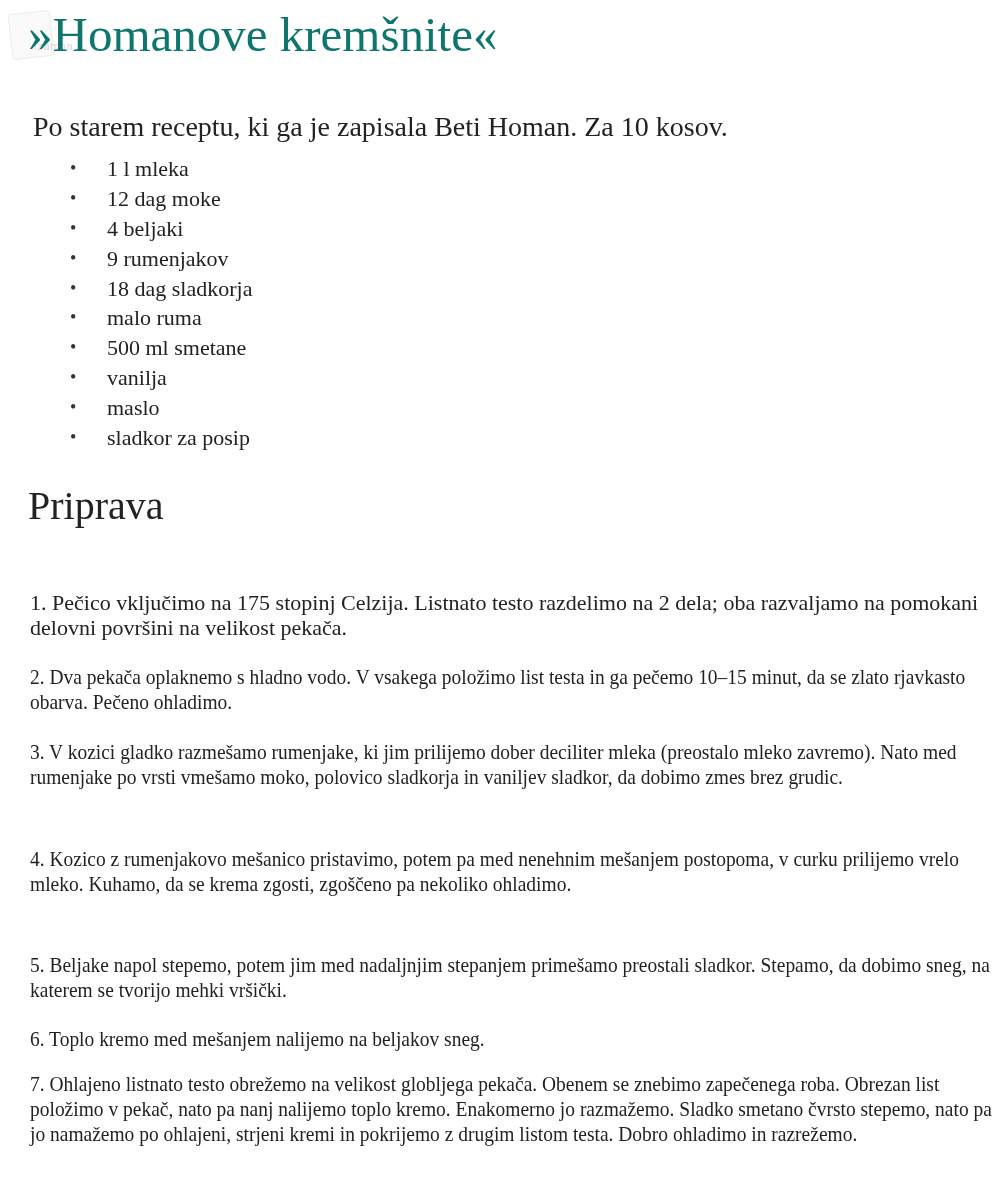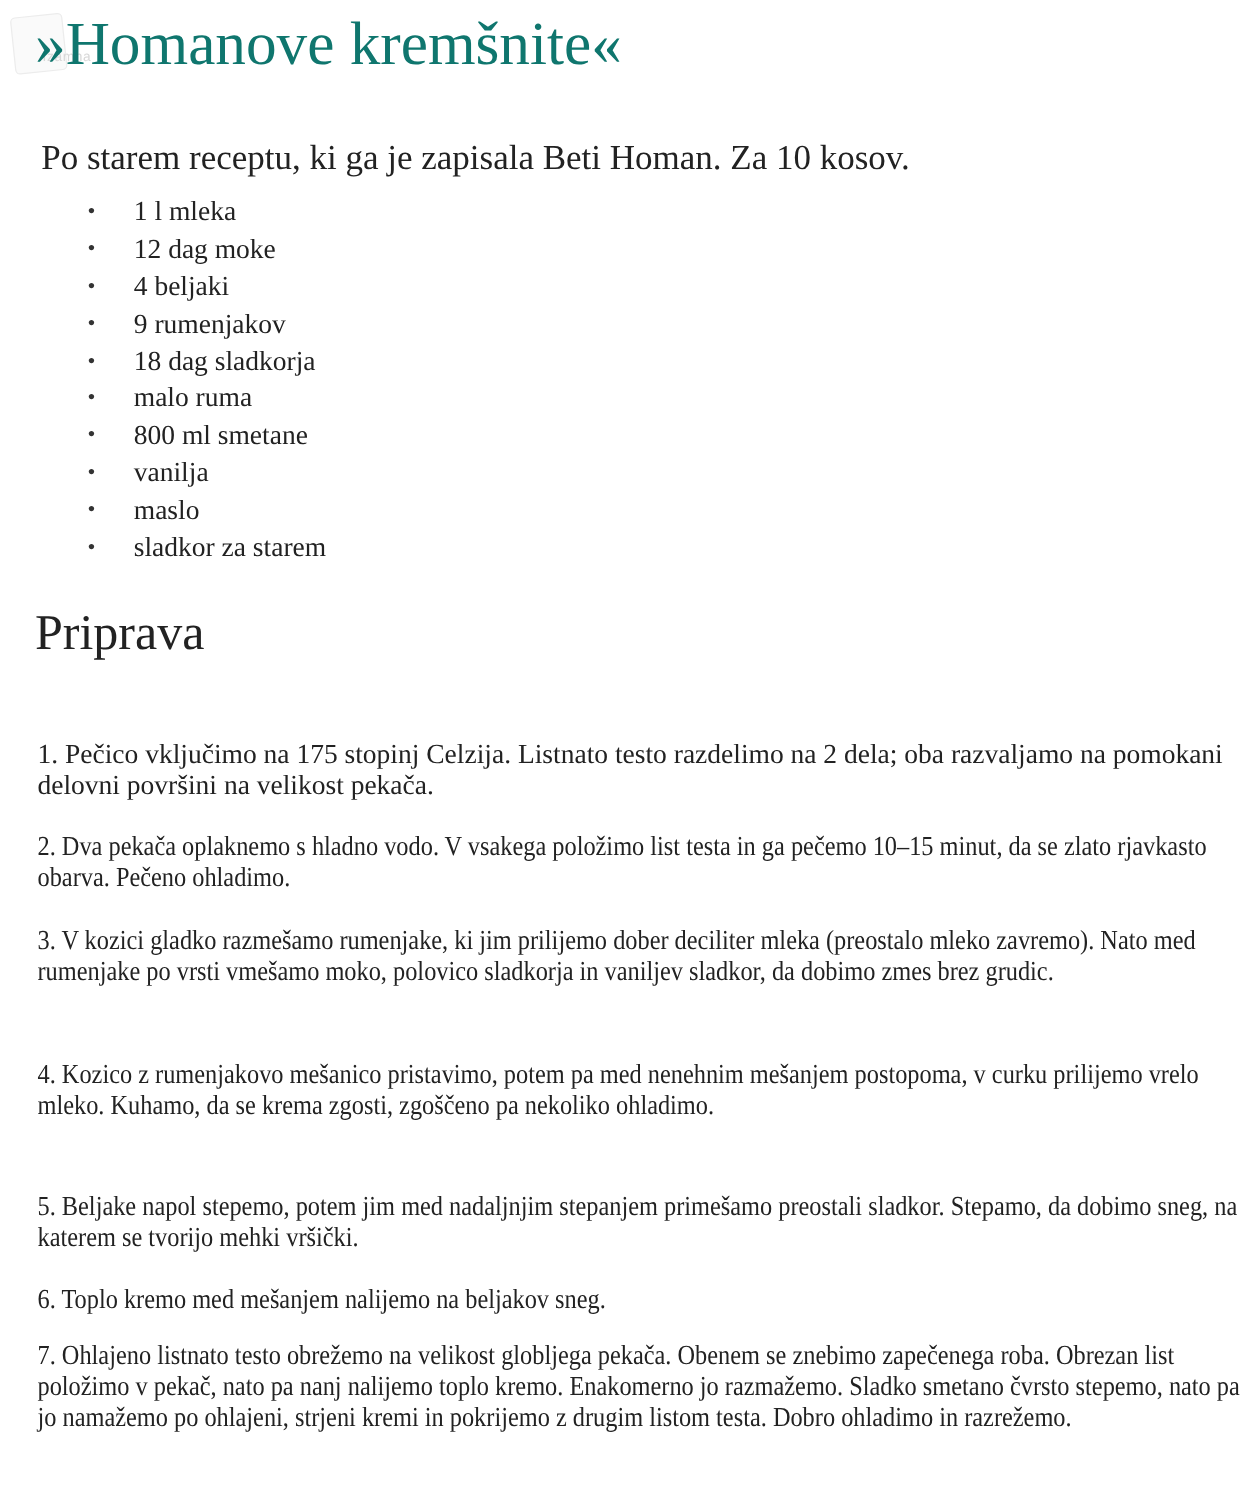--- a/index.html
+++ b/index.html
@@ -118,24 +118,24 @@
 
 <p class="intro">Po starem receptu, ki ga je zapisala Beti Homan. Za 10 kosov.</p>
 
 <ul class="ingredients">
   <li><span class="bullet">•</span><span>1 l mleka</span></li>
   <li><span class="bullet">•</span><span>12 dag moke</span></li>
   <li><span class="bullet">•</span><span>4 beljaki</span></li>
   <li><span class="bullet">•</span><span>9 rumenjakov</span></li>
   <li><span class="bullet">•</span><span>18 dag sladkorja</span></li>
   <li><span class="bullet">•</span><span>malo ruma</span></li>
-  <li><span class="bullet">•</span><span>800 ml smetane</span></li>
+  <li><span class="bullet">•</span><span>500 ml smetane</span></li>
   <li><span class="bullet">•</span><span>vanilja</span></li>
   <li><span class="bullet">•</span><span>maslo</span></li>
-  <li><span class="bullet">•</span><span>sladkor za starem</span></li>
+  <li><span class="bullet">•</span><span>sladkor za posip</span></li>
 </ul>
 
 <h2 class="section-title">Priprava</h2>
 
 <div class="steps">
   <p class="step s1">1. Pečico vključimo na 175 stopinj Celzija. Listnato testo razdelimo na 2 dela; oba razvaljamo na pomokani delovni površini na velikost pekača.</p>
   <p class="step s2">2. Dva pekača oplaknemo s hladno vodo. V vsakega položimo list testa in ga pečemo 10–15 minut, da se zlato rjavkasto obarva. Pečeno ohladimo.</p>
   <p class="step s3">3. V kozici gladko razmešamo rumenjake, ki jim prilijemo dober deciliter mleka (preostalo mleko zavremo). Nato med rumenjake po vrsti vmešamo moko, polovico sladkorja in vaniljev sladkor, da dobimo zmes brez grudic.</p>
   <p class="step s4">4. Kozico z rumenjakovo mešanico pristavimo, potem pa med nenehnim mešanjem postopoma, v curku prilijemo vrelo mleko. Kuhamo, da se krema zgosti, zgoščeno pa nekoliko ohladimo.</p>
   <p class="step s5">5. Beljake napol stepemo, potem jim med nadaljnjim stepanjem primešamo preostali sladkor. Stepamo, da dobimo sneg, na katerem se tvorijo mehki vršički.</p>

